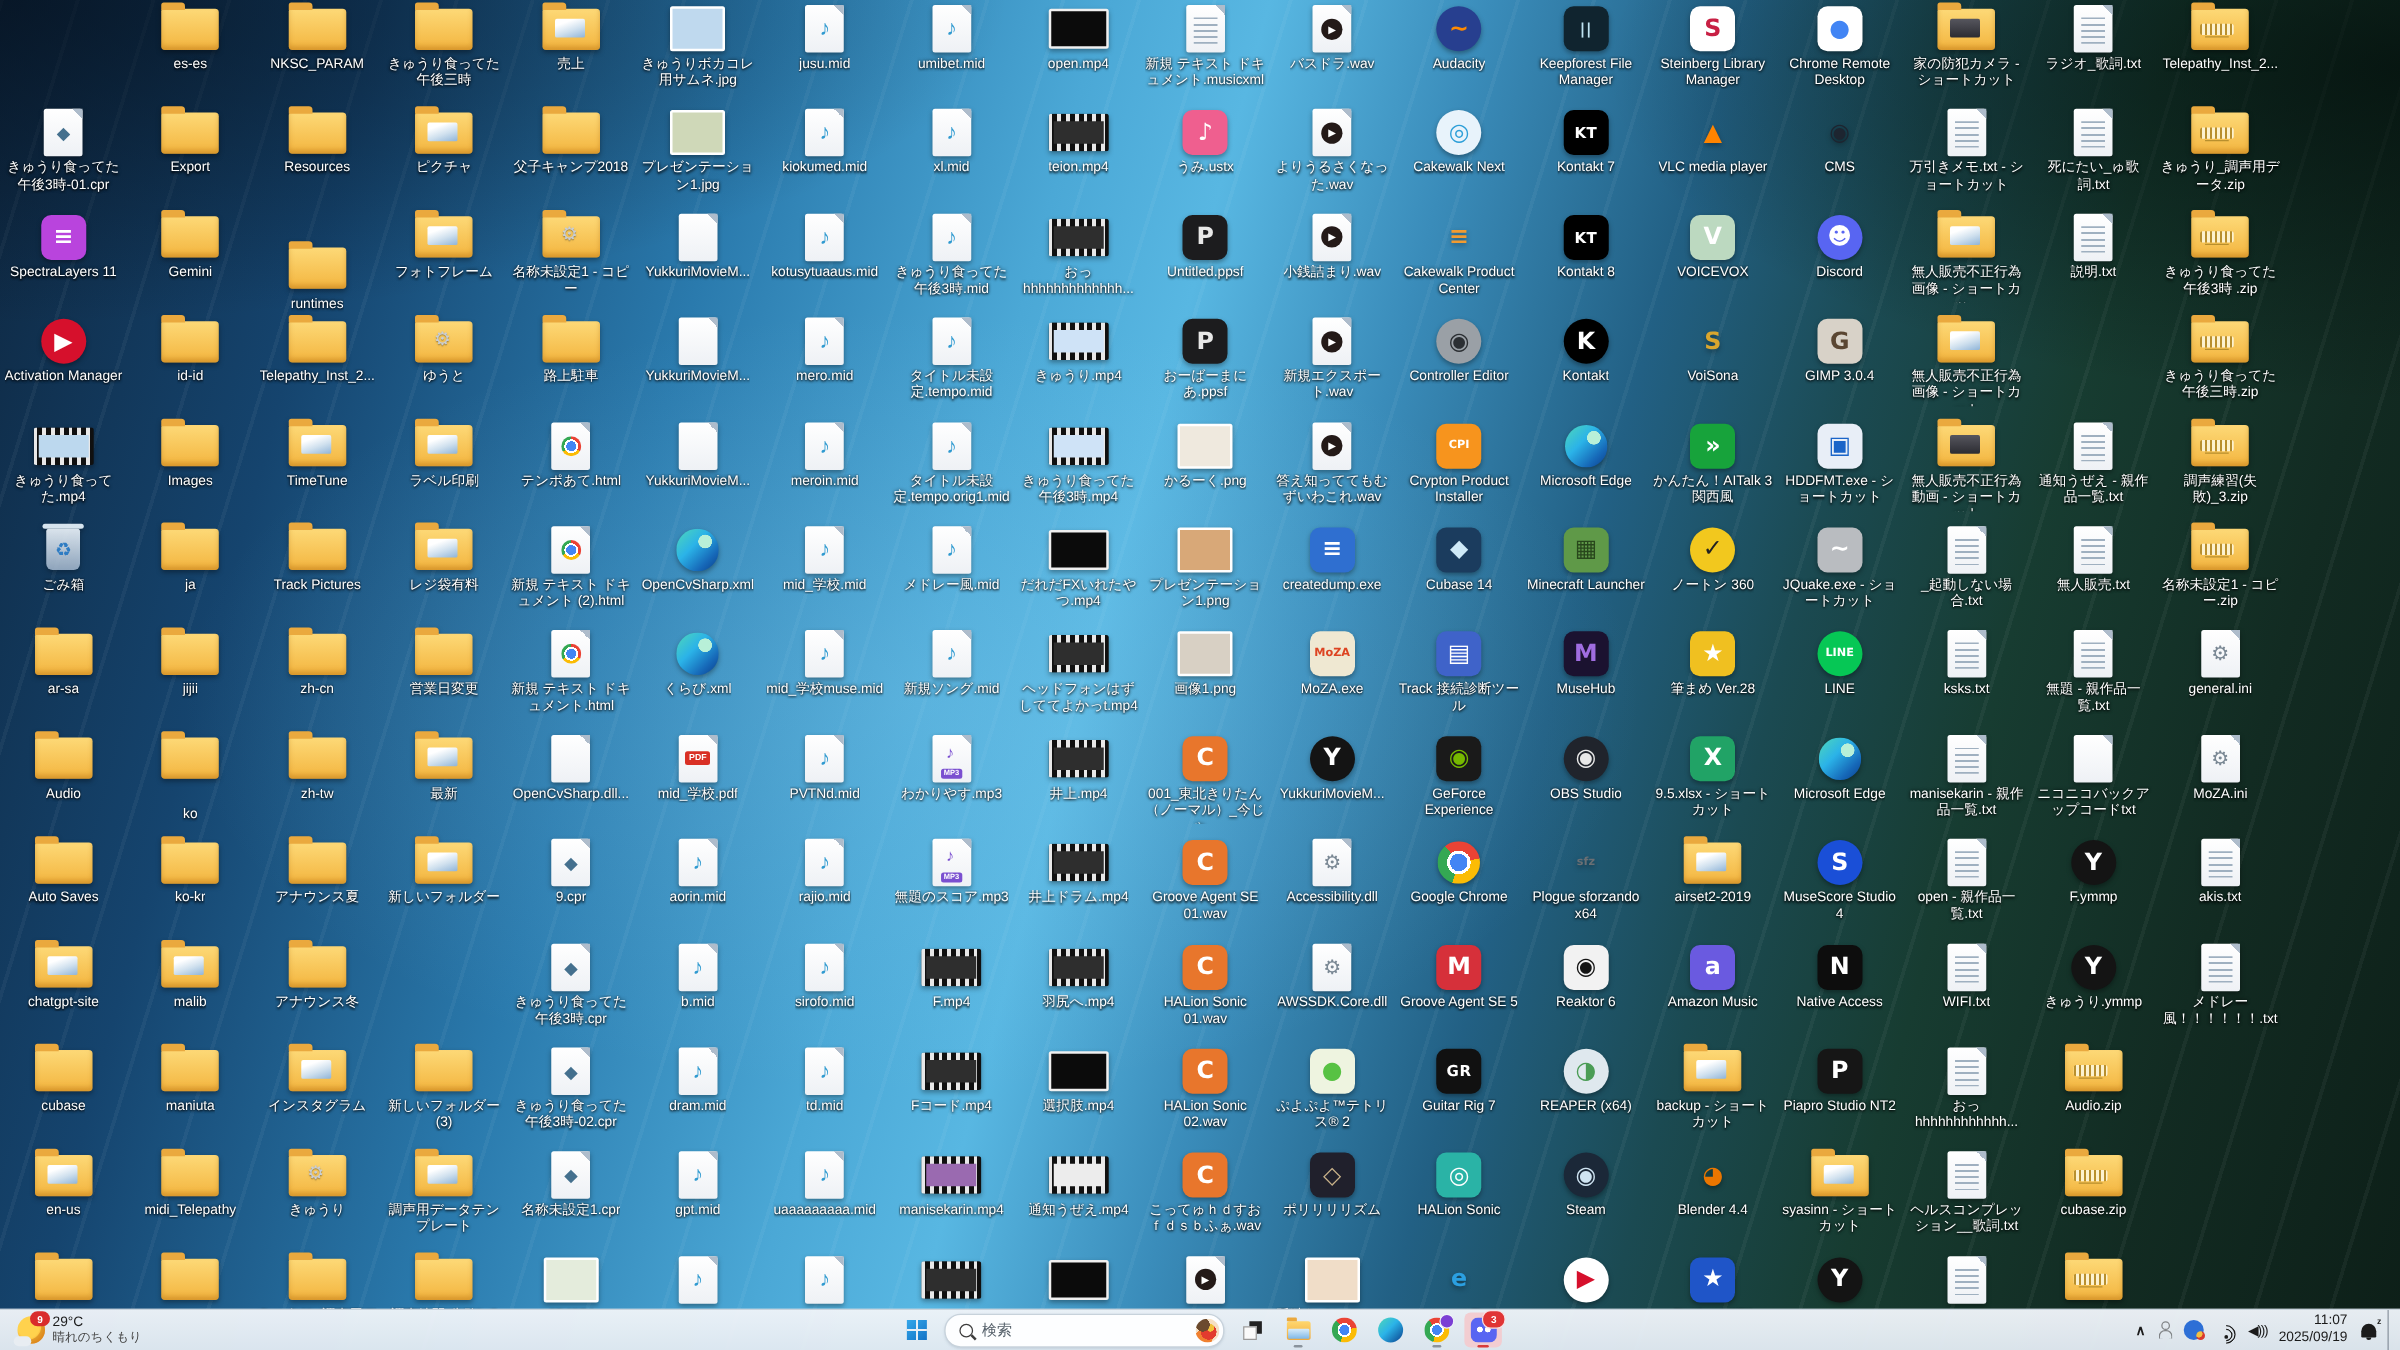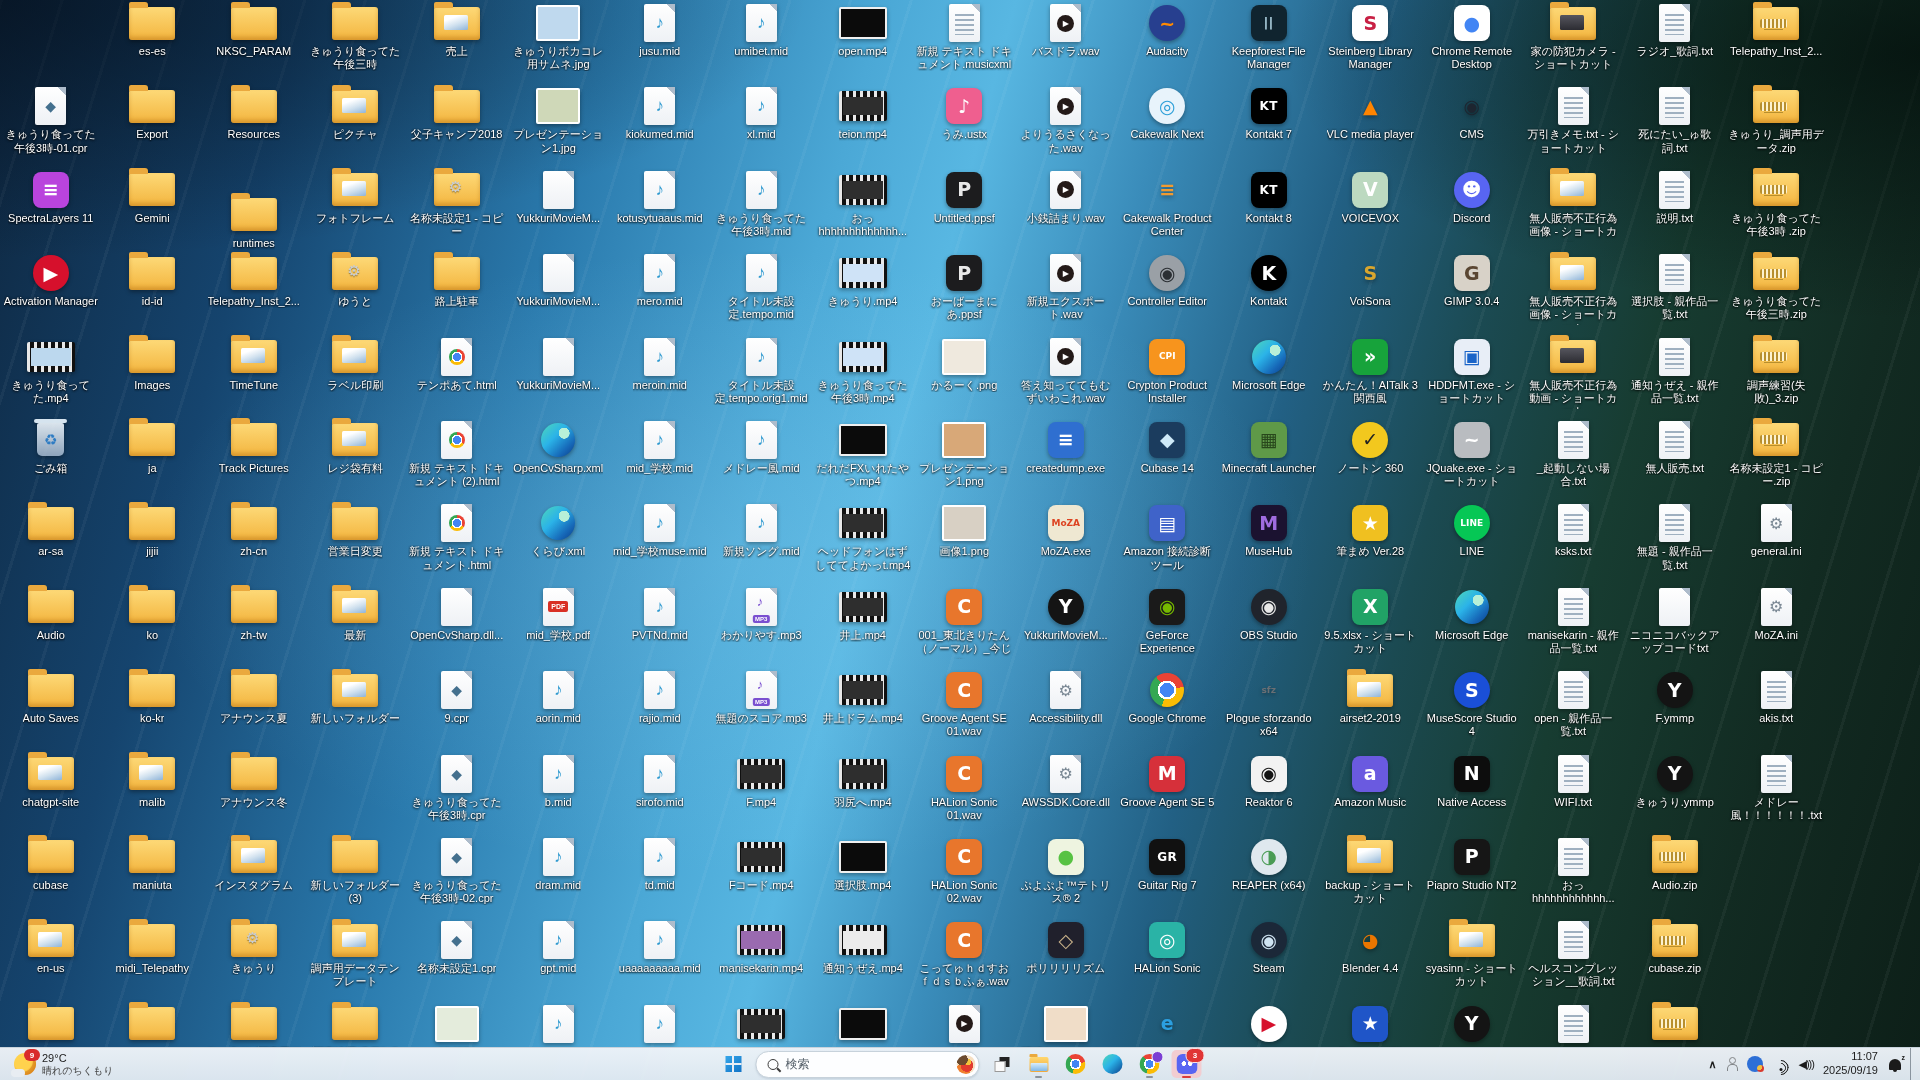--- a/index.html
+++ b/index.html
@@ -597,26 +597,20 @@
           </div>
         </div>
         <div class="lbl">GIMP 3.0.4</div>
       </div>
       <div class="cell" style="grid-area: 4 / 16;">
         <div class="iwrap">
           <div class="ic folderm"></div>
         </div>
         <div class="lbl">無人販売不正行為画像 - ショートカット</div>
       </div>
-      <div class="cell" style="grid-area: 4 / 17;">
-        <div class="iwrap">
-          <div class="ic pg p-txt"></div>
-        </div>
-        <div class="lbl">選択肢 - 親作品一覧.txt</div>
-      </div>
       <div class="cell" style="grid-area: 4 / 18;">
         <div class="iwrap">
           <div class="ic folderz"></div>
         </div>
         <div class="lbl">きゅうり食ってた午後三時.zip</div>
       </div>
       <div class="cell" style="grid-area: 5 / 1;">
         <div class="iwrap">
           <div class="ic filmt" style="--b: #bcd8ee;"></div>
         </div>
@@ -915,21 +909,21 @@
           </div>
         </div>
         <div class="lbl">MoZA.exe</div>
       </div>
       <div class="cell" style="grid-area: 7 / 12;">
         <div class="iwrap">
           <div class="ic badge" style="--b: #3f63c9; background: rgb(63, 99, 201);">
             <span class="g" style="color: rgb(255, 255, 255);">▤</span>
           </div>
         </div>
-        <div class="lbl">Amazon 接続診断ツール</div>
+        <div class="lbl">Track 接続診断ツール</div>
       </div>
       <div class="cell" style="grid-area: 7 / 13;">
         <div class="iwrap">
           <div class="ic badge" style="--b: #1b1230; background: rgb(27, 18, 48);">
             <span class="g" style="color: rgb(160, 109, 224);">M</span>
           </div>
         </div>
         <div class="lbl">MuseHub</div>
       </div>
       <div class="cell" style="grid-area: 7 / 14;">
@@ -965,21 +959,21 @@
           <div class="ic pg p-gear"></div>
         </div>
         <div class="lbl">general.ini</div>
       </div>
       <div class="cell" style="grid-area: 8 / 1;">
         <div class="iwrap">
           <div class="ic folder"></div>
         </div>
         <div class="lbl">Audio</div>
       </div>
-      <div class="cell" style="grid-area: 8 / 2;">
+      <div class="cell" style="grid-area: 8 / 2; gap: 16px;">
         <div class="iwrap">
           <div class="ic folder"></div>
         </div>
         <div class="lbl">ko</div>
       </div>
       <div class="cell" style="grid-area: 8 / 3;">
         <div class="iwrap">
           <div class="ic folder"></div>
         </div>
         <div class="lbl">zh-tw</div>

